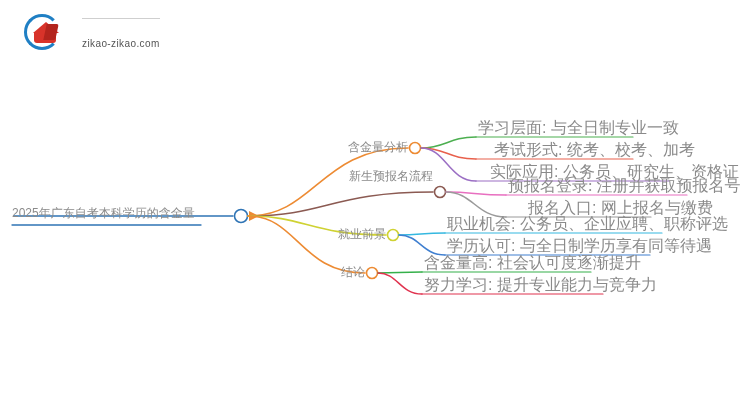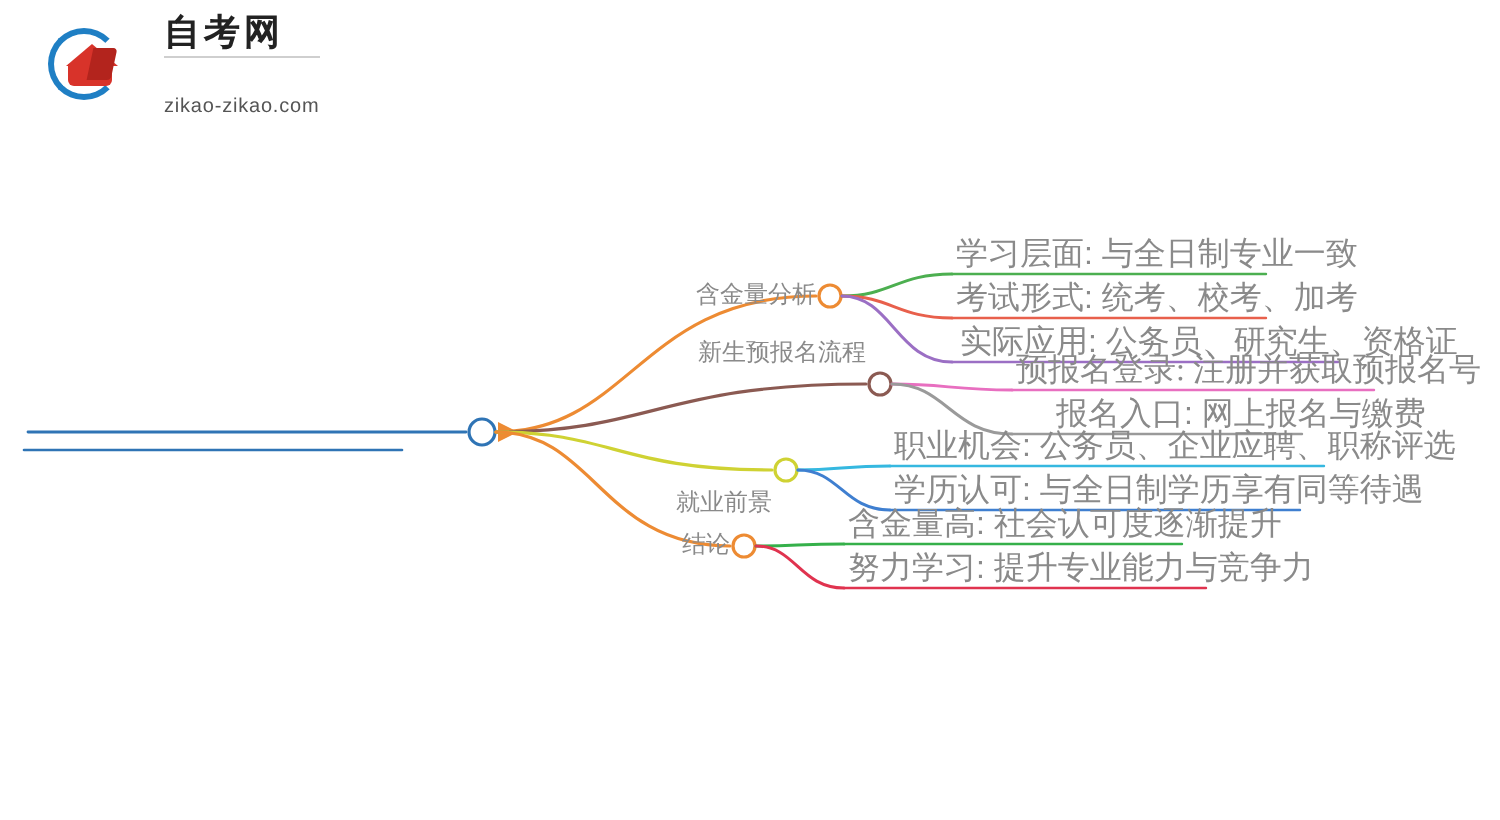--- a/index.html
+++ b/index.html
@@ -126,21 +126,20 @@
 <body>
 
 <div id="logo-area">
   <div id="logo-mark">
     <div class="ring"></div>
     <div class="cap"></div>
     <div class="cap-base"></div>
     <div class="cap-shadow"></div>
   </div>
   <div id="logo-text">
-    <div id="logo-title">自考网</div>
     <div id="logo-sub">zikao-zikao.com</div>
   </div>
 </div>
 
 <div id="mindmap">
   <svg id="mindmap-svg" viewBox="0 0 750 410">
       <path d="M 14 216 L 233 216" fill="none" stroke="#2f74b5" stroke-width="1.4" stroke-linecap="round"></path>
       <circle cx="241" cy="216" r="6.5" fill="#ffffff" stroke="#2f74b5" stroke-width="1.6"></circle>
       <path d="M 249 211 L 259 216 L 249 221 Z" fill="#ed8b33"></path>
       <path d="M 248 216 C 315.2 216, 320 148, 408 148" fill="none" stroke="#ed8b33" stroke-width="1.6" stroke-linecap="round"></path>
@@ -164,28 +163,31 @@
       <path d="M 399 235 C 419.7 235, 422 255, 445 255" fill="none" stroke="#3f7fd0" stroke-width="1.5" stroke-linecap="round"></path>
       <path d="M 445 255 L 650 255" fill="none" stroke="#3f7fd0" stroke-width="1.2" stroke-linecap="round"></path>
       <path d="M 248 216 C 297.14 216, 300.65 273, 365 273" fill="none" stroke="#ed8b33" stroke-width="1.6" stroke-linecap="round"></path>
       <circle cx="372" cy="273" r="5.5" fill="#ffffff" stroke="#ed8b33" stroke-width="1.6"></circle>
       <path d="M 378 273 C 397.8 273, 400 272, 422 272" fill="none" stroke="#35b04a" stroke-width="1.5" stroke-linecap="round"></path>
       <path d="M 422 272 L 591 272" fill="none" stroke="#35b04a" stroke-width="1.2" stroke-linecap="round"></path>
       <path d="M 378 273 C 397.8 273, 400 294, 422 294" fill="none" stroke="#e0334f" stroke-width="1.5" stroke-linecap="round"></path>
       <path d="M 422 294 L 603 294" fill="none" stroke="#e0334f" stroke-width="1.2" stroke-linecap="round"></path>
       <path d="M 12 225 L 201 225" fill="none" stroke="#2f74b5" stroke-width="1.3" stroke-linecap="round"></path>
     </svg>
+  <div id="root-label-box">
+    <span class="root-label">2025年广东自考本科学历的含金量</span>
+  </div>
   <div id="labels-layer">
       <div class="node-label lvl1" style="top: 140px; left: 348px; visibility: visible; font-family: Liberation Serif, serif;">含金量分析</div>
       <div class="node-label leaf" style="left: 478px; top: 121px;">学习层面: 与全日制专业一致</div>
-      <div class="node-label leaf" style="left: 478px; top: 143px;">考试形式: 统考、校考、加考</div>
-      <div class="node-label leaf" style="left: 480px; top: 165px;">实际应用: 公务员、研究生、资格证</div>
+      <div class="node-label leaf" style="left: 494px; top: 143px;">考试形式: 统考、校考、加考</div>
+      <div class="node-label leaf" style="left: 490px; top: 165px;">实际应用: 公务员、研究生、资格证</div>
       <div class="node-label lvl1" style="top: 169px; left: 349px; visibility: visible;">新生预报名流程</div>
       <div class="node-label leaf" style="left: 508px; top: 179px; font-family: Liberation Serif, serif;">预报名登录: 注册并获取预报名号</div>
       <div class="node-label leaf" style="left: 528px; top: 201px;">报名入口: 网上报名与缴费</div>
-      <div class="node-label lvl1" style="top: 244px; left: 338px; visibility: visible; font-family: Liberation Serif, serif;">就业前景</div>
+      <div class="node-label lvl1" style="top: 227px; left: 338px; visibility: visible; font-family: Liberation Serif, serif;">就业前景</div>
       <div class="node-label leaf" style="left: 447px; top: 217px;">职业机会: 公务员、企业应聘、职称评选</div>
       <div class="node-label leaf" style="left: 447px; top: 239px;">学历认可: 与全日制学历享有同等待遇</div>
       <div class="node-label lvl1" style="top: 265px; left: 341px; visibility: visible;">结论</div>
       <div class="node-label leaf" style="left: 424px; top: 256px;">含金量高: 社会认可度逐渐提升</div>
       <div class="node-label leaf" style="left: 424px; top: 278px;">努力学习: 提升专业能力与竞争力</div>
     </div>
 </div>
 
 </body></html>

